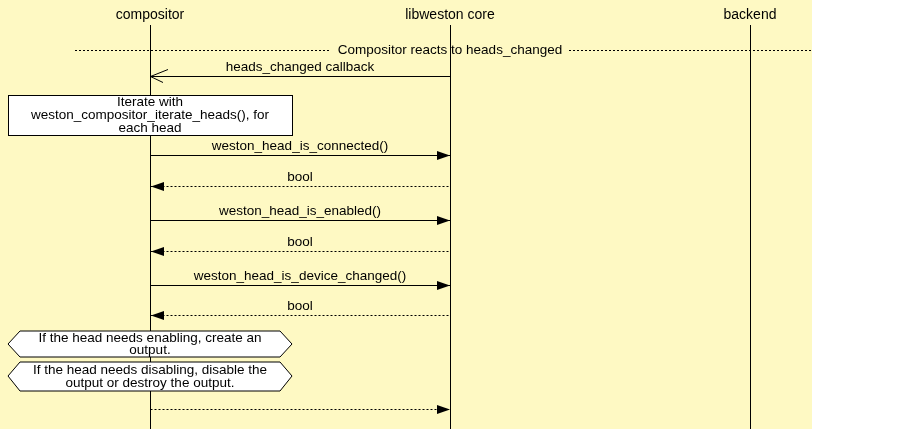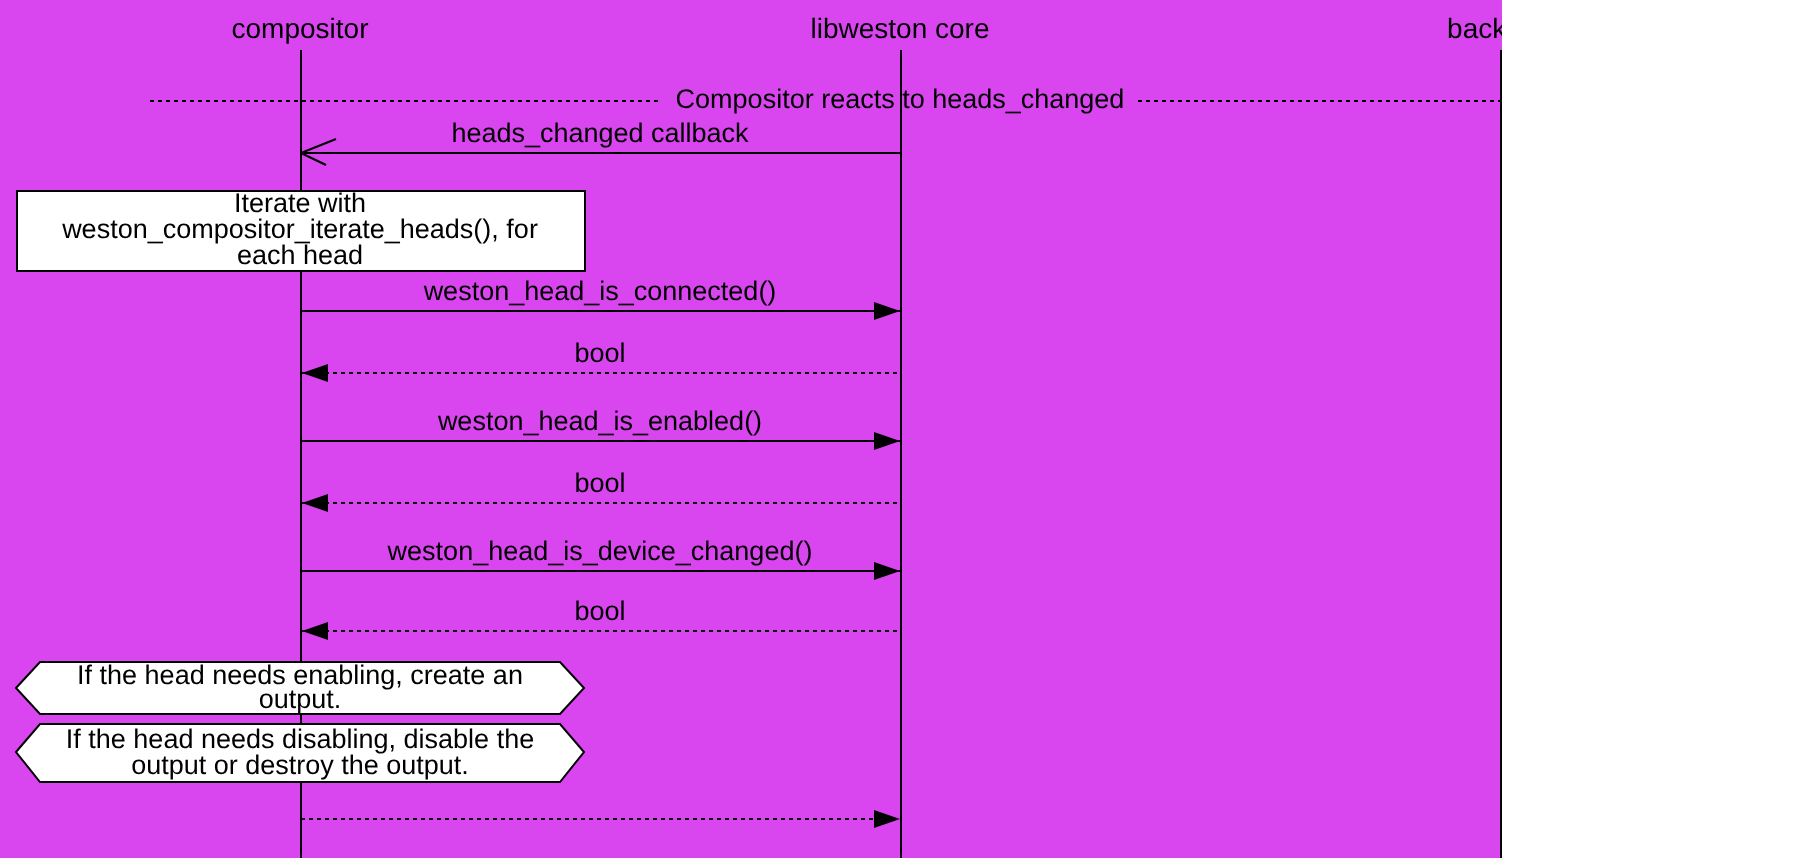--- a/index.html
+++ b/index.html
@@ -2,23 +2,23 @@
 <html><head>
 <meta charset="utf-8">
 <style>
   html, body {
     margin: 0;
     padding: 0;
     background: #ffffff;
   }
   .canvas {
     position: relative;
-    width: 751px;
+    width: 812px;
     height: 429px;
-    background: #d946ef;
+    background: #fef9c3;
     overflow: hidden;
   }
   svg text {
     font-family: "Liberation Sans", sans-serif;
     font-size: 13.5px;
     fill: #000000;
   }
   svg text.participant {
     font-size: 14px;
   }

